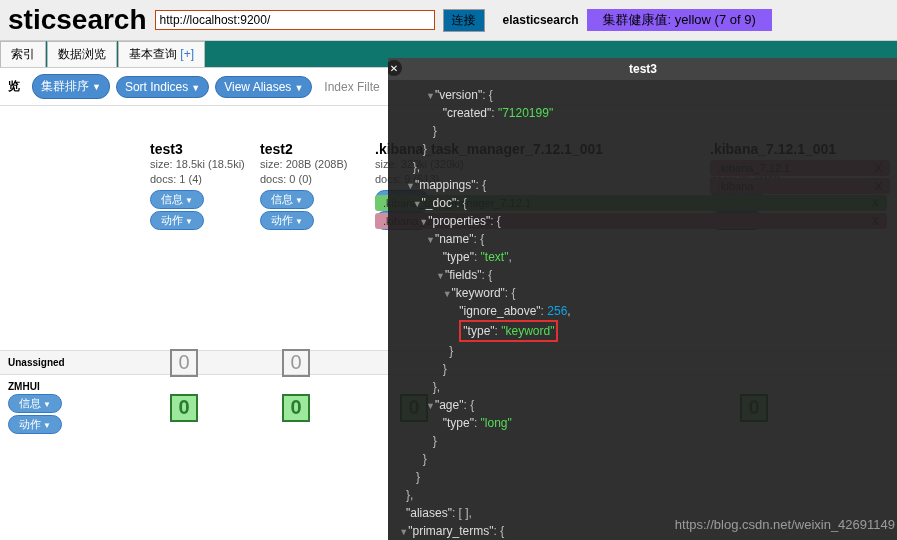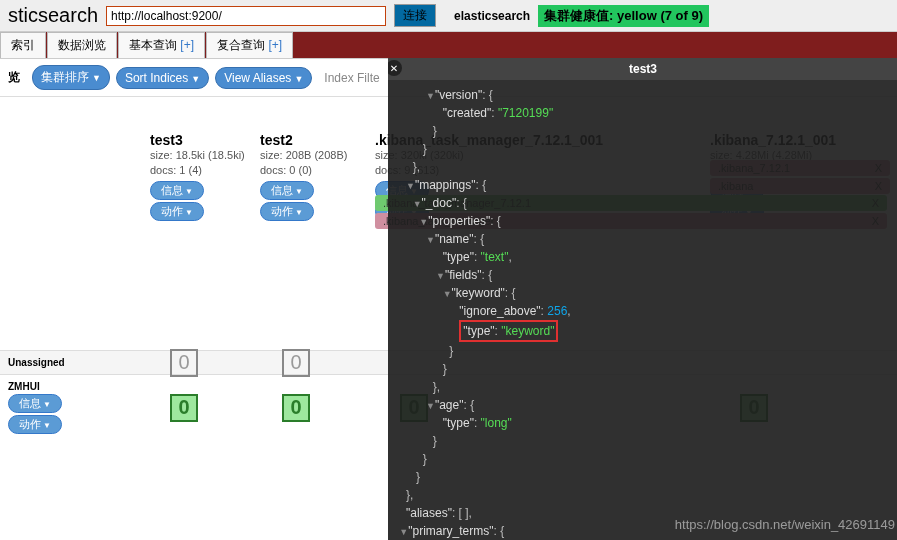--- a/index.html
+++ b/index.html
@@ -1,23 +1,23 @@
 <!DOCTYPE html>
 <html><head>
 <meta charset="utf-8">
 <style>
 * { margin: 0; padding: 0; box-sizing: border-box; font-family: Arial, sans-serif; }
 body { background: #fff; font-size: 12px; width: 897px; height: 540px; overflow: hidden; position: relative; }
 .header { background: #eee; border-bottom: 1px solid #ccc; padding: 4px 8px; display: flex; align-items: center; gap: 8px; }
-.logo { font-size: 20px; font-weight: normal; }
+.logo { font-size: 28px; font-weight: bold; }
 .url-input { width: 280px; padding: 2px 4px; border: 1px solid #c2410c; font-size: 12px; }
 .btn-connect { padding: 2px 8px; border: 1px solid #999; background: #0369a1; cursor: pointer; font-size: 12px; }
 .cluster-name { font-weight: bold; margin-left: 10px; }
-.health { background: #22c55e; padding: 2px 6px; font-weight: bold; font-size: 13px; }
-.tabs { background: #7f1d1d; border-bottom: 1px solid #ccc; display: flex; }
+.health { background: #8b5cf6; padding: 2px 16px; font-weight: normal; font-size: 13px; }
+.tabs { background: #0f766e; border-bottom: 1px solid #ccc; display: flex; }
 .tab { padding: 4px 10px; border: 1px solid #bbb; border-bottom: none; background: #f8f8f8; cursor: pointer; font-size: 12px; margin-right: 1px; }
 .plus { color: #3478c9; }
 .toolbar { padding: 6px 8px; display: flex; gap: 6px; align-items: center; border-bottom: 1px solid #ddd; }
 .label-over { font-weight: bold; margin-right: 6px; }
 .btn-blue { background: #4a8cd0; color: #fff; border: 1px solid #3670b0; border-radius: 12px; padding: 3px 8px; cursor: pointer; font-size: 12px; }
 .btn-blue .caret { margin-left: 3px; font-size: 9px; }
 .filter-text { color: #888; margin-left: 6px; }
 .grid { position: relative; margin-top: 35px; }
 .index-col { position: absolute; top: 0; width: 165px; }
 .index-col.c1 { left: 150px; }
@@ -59,21 +59,20 @@
   <input class="url-input" value="http://localhost:9200/" style="">
   <button class="btn-connect">连接</button>
   <span class="cluster-name">elasticsearch</span>
   <span class="health">集群健康值: yellow (7 of 9)</span>
 </div>
 
 <div class="tabs">
   <div class="tab">索引</div>
   <div class="tab">数据浏览</div>
   <div class="tab"><span>基本查询</span> <span class="plus">[+]</span></div>
-  <div class="tab"><span>复合查询</span> <span class="plus">[+]</span></div>
 </div>
 
 <div class="toolbar">
   <span class="label-over">览</span>
   <button class="btn-blue"><span>集群排序</span><span class="caret">▼</span></button>
   <button class="btn-blue"><span>Sort Indices</span><span class="caret">▼</span></button>
   <button class="btn-blue"><span>View Aliases</span><span class="caret">▼</span></button>
   <span class="filter-text">Index Filte</span>
 </div>
 

